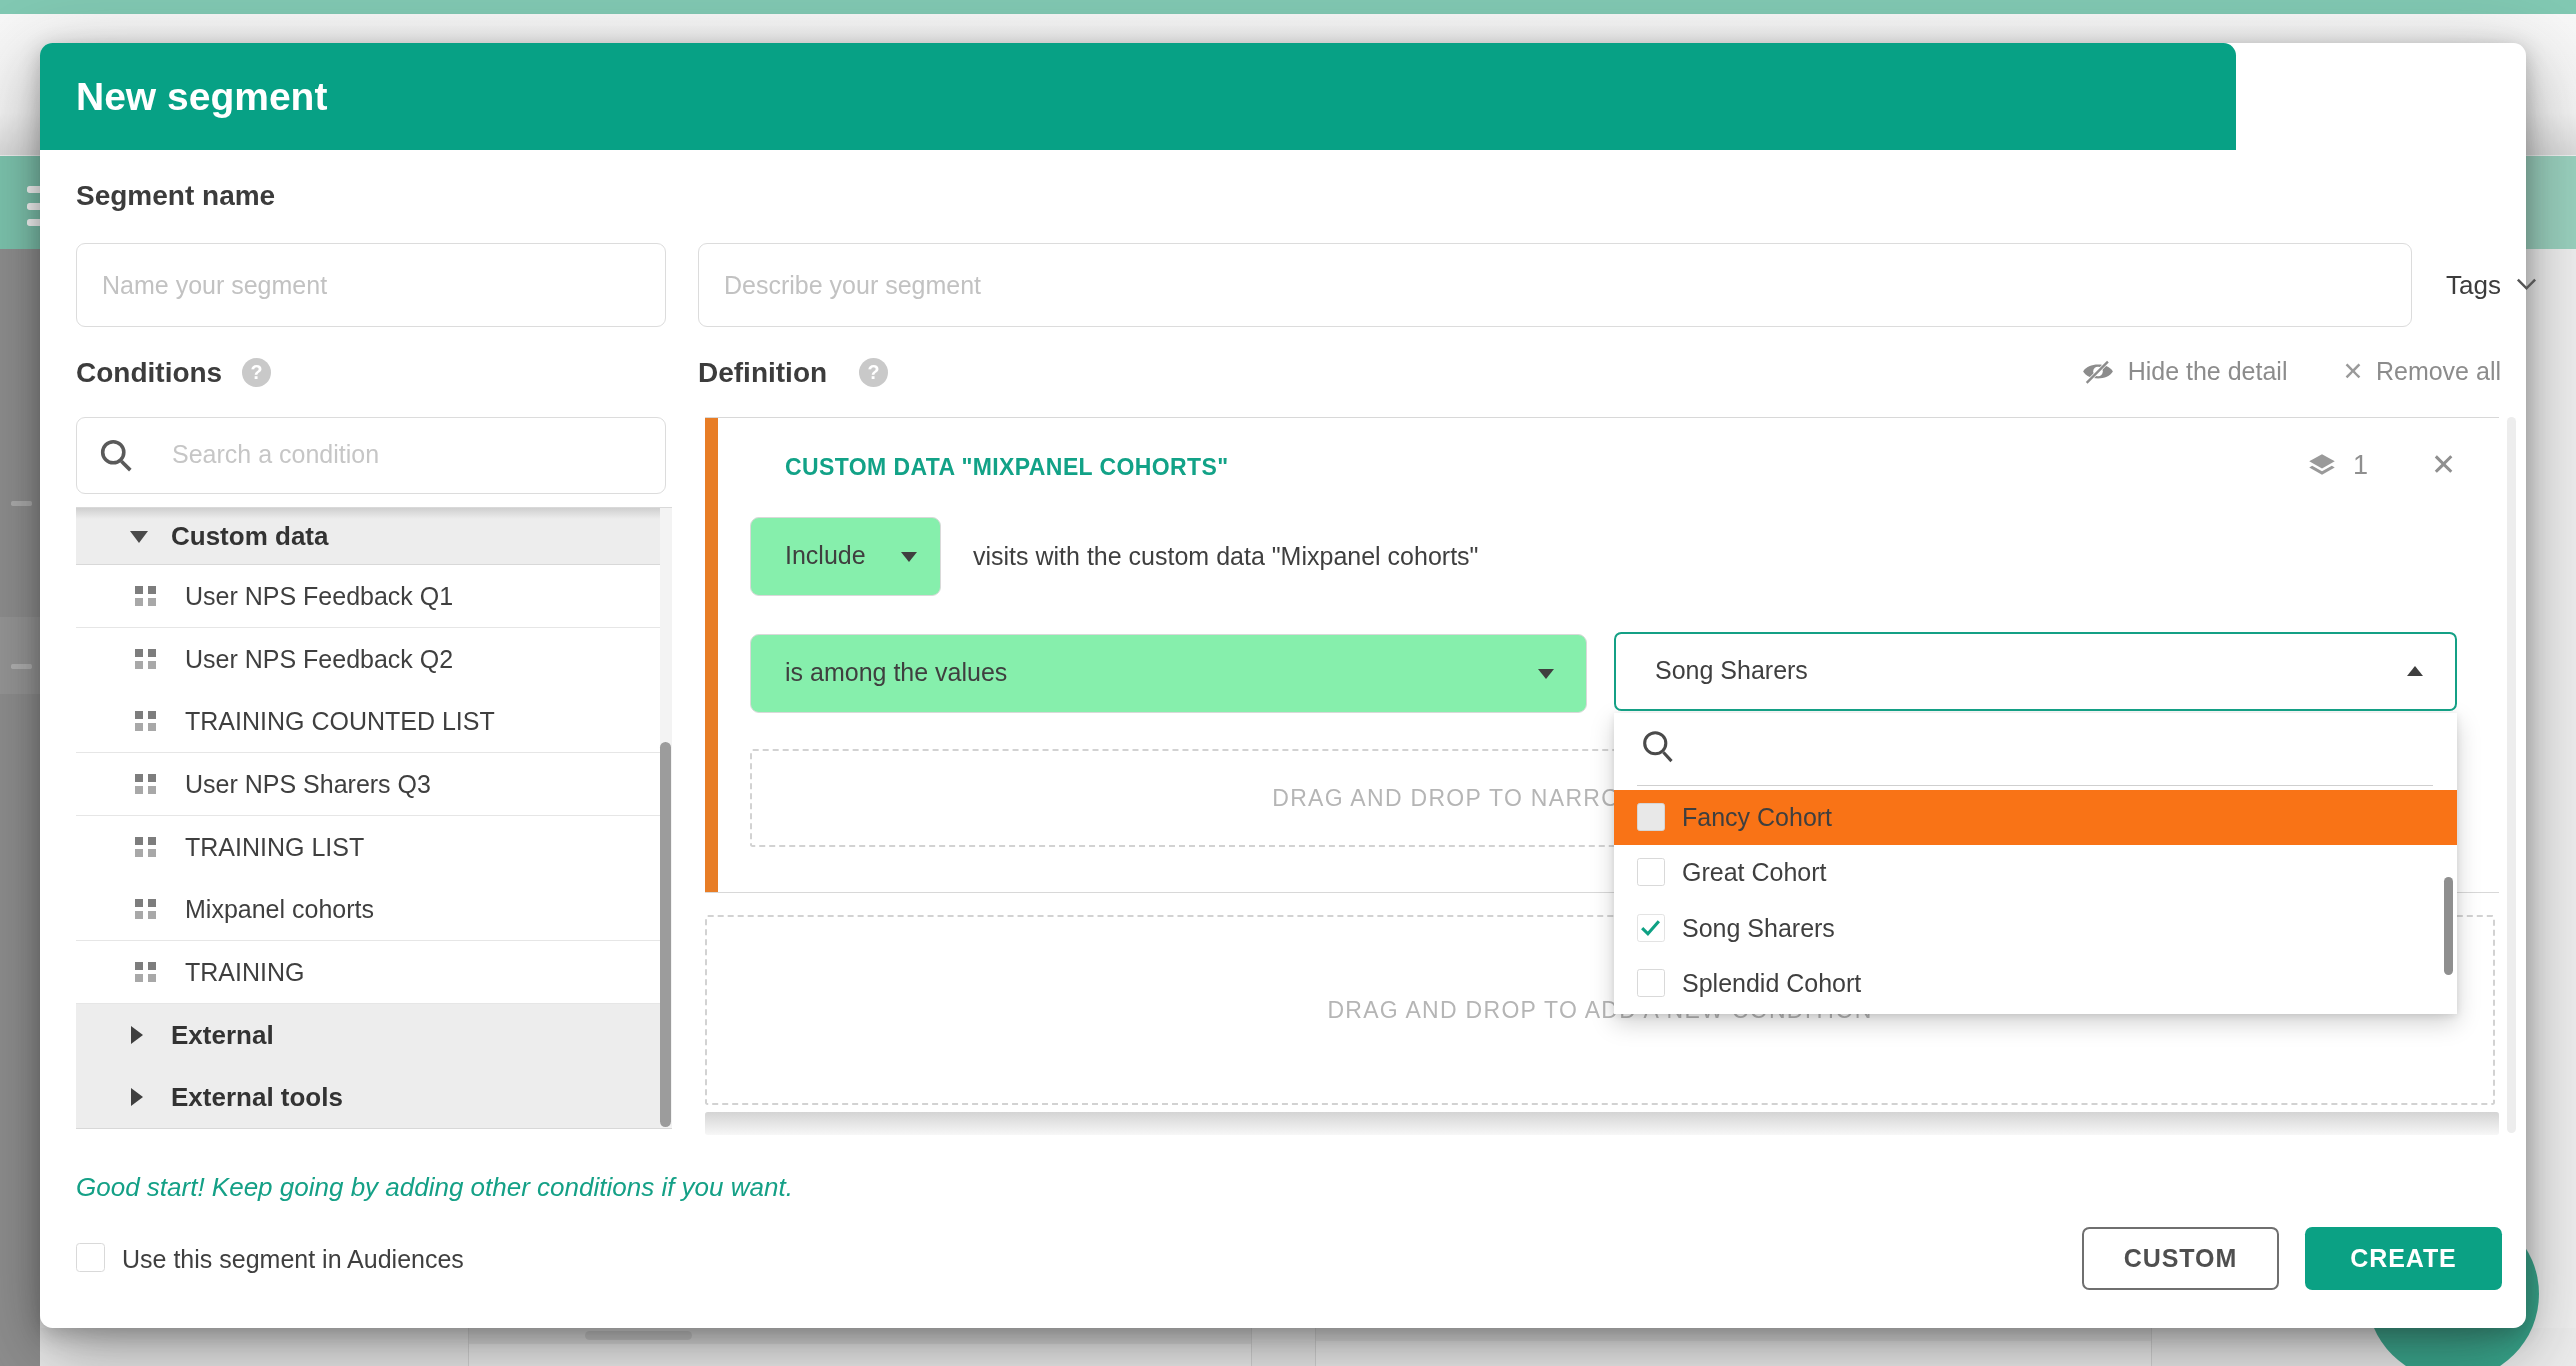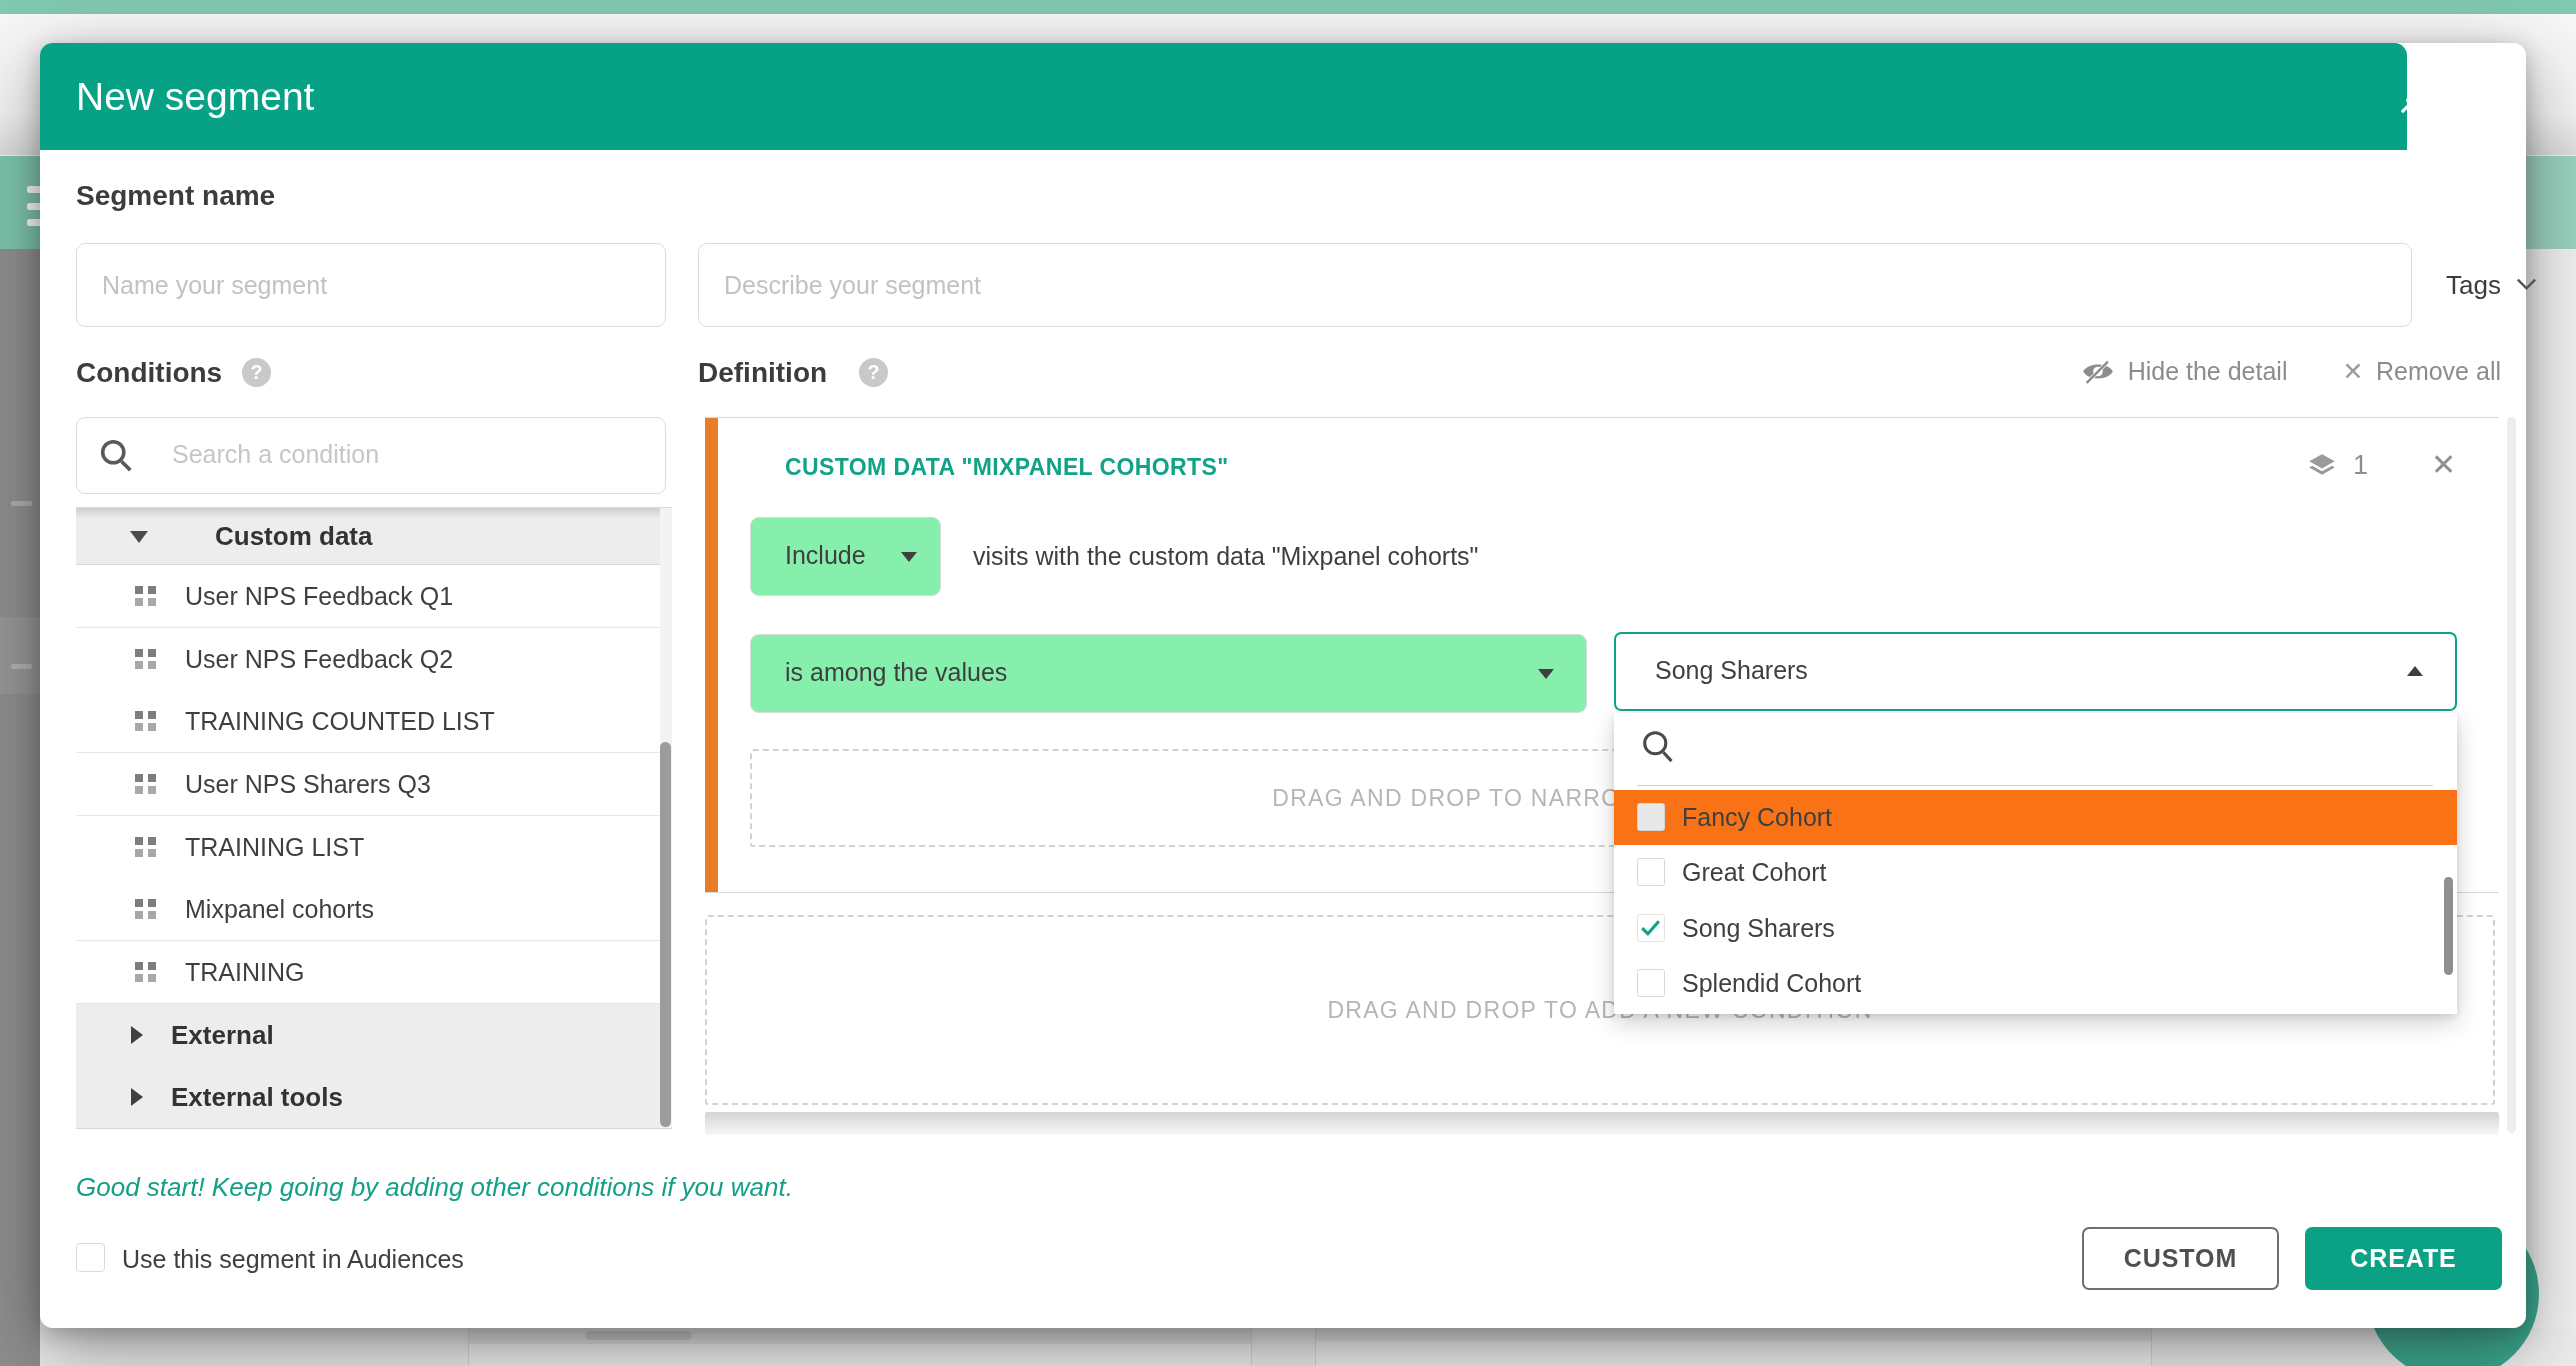--- a/index.html
+++ b/index.html
@@ -23,21 +23,21 @@
   .right-teal{left:2526px;top:156px;width:50px;height:93px;background:#9ad2bf;}
   .bottom-base{left:40px;top:1328px;width:2536px;height:38px;background:#ededed;}
   .bottom-panel{top:1328px;height:38px;background:#f1f1f1;border-left:1.8px solid #d6d6d6;border-right:1.8px solid #d6d6d6;position:absolute;}
   .panel-band{position:absolute;left:0;top:0;width:100%;height:16px;background:#e3e3e3;}
   .panel-bar{position:absolute;left:116px;top:2.7px;width:107px;height:9.8px;background:#cdcdcd;border-radius:5.4px;}
   .fab{left:2367px;top:1208px;width:172px;height:172px;border-radius:50%;background:#35a78c;z-index:5;}
 
   
   .modal{left:40px;top:43px;width:2486px;height:1285px;background:#fff;border-radius:12.5px;z-index:10;
          box-shadow:0 23px 72px rgba(40,40,40,.45),0 5.4px 21.5px rgba(0,0,0,.22);}
-  .modal-header{left:0;top:0;width:2367px;height:107px;background:#07a185;border-radius:12.5px 12.5px 0 0;}
+  .modal-header{left:0;top:0;width:2196px;height:107px;background:#07a185;border-radius:12.5px 12.5px 0 0;font-weight:bold;}
   .modal-title{left:36px;top:0;height:107px;line-height:107px;font-size:39px;color:#fff;}
   .hicon{top:34px;width:39px;height:39px;cursor:pointer;}
 
   .section-label{font-size:28px;font-weight:bold;color:#3c3c3c;}
   .help-circle{width:29px;height:29px;border-radius:50%;background:#c9c9c9;color:#fff;
                font-size:19.7px;font-weight:bold;text-align:center;line-height:29px;}
 
   .text-input{border:1.8px solid #dcdcdc;border-radius:9px;background:#fff;font-size:25px;color:#3c3c3c;
               font-family:"Liberation Sans",sans-serif;padding:0 25px;outline:none;}
   .text-input::placeholder{color:#c2c2c2;}
@@ -183,21 +183,21 @@
         </svg>
       </span>
       <input class="search-input" placeholder="Search a condition" style="">
     </div>
 
     <div class="abs cond-list">
 
       <div class="group-row" style="top:0;height:57px;">
         <span class="shade"></span>
         <span class="abs tri-down-g" style="left:54px;top:23px;"></span>
-        <span class="group-label" style="line-height:57px;margin-left:44px;">Custom data</span>
+        <span class="group-label" style="line-height:57px;">Custom data</span>
       </div>
 
       <div class="item-row" style="top:57px;">
         <span class="handle">
             <i></i>
             <i></i>
             <i></i>
             <i></i>
           </span>
         <span class="item-label nowrap">User NPS Feedback Q1</span>

